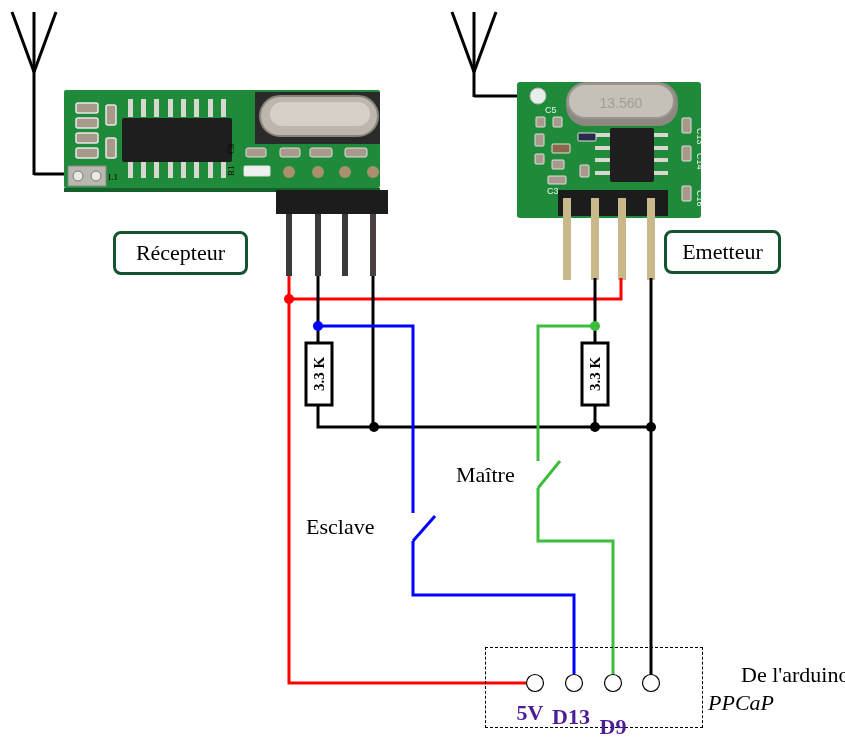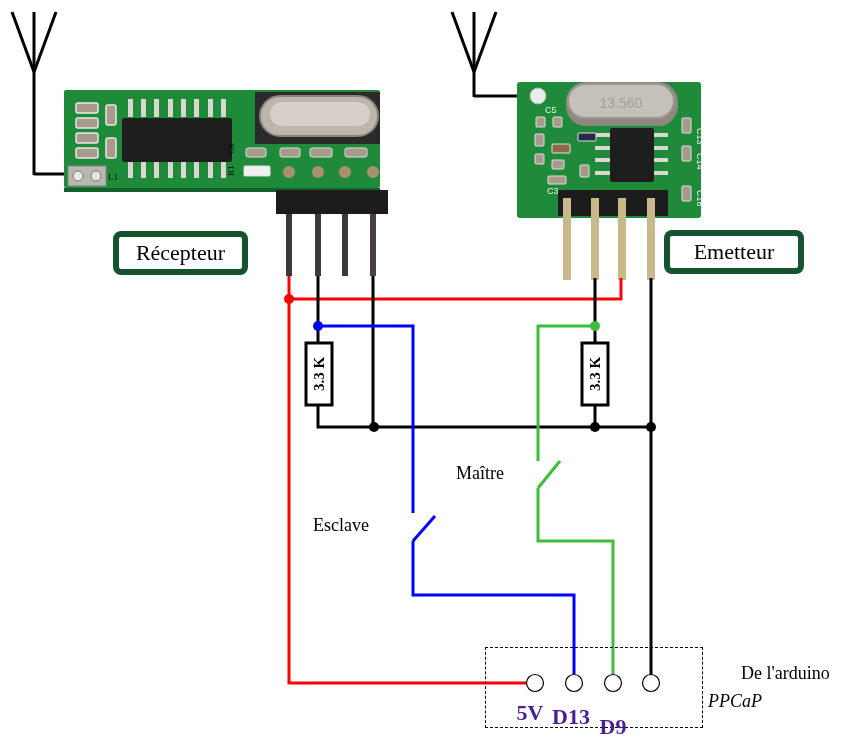--- a/index.html
+++ b/index.html
@@ -1,20 +1,20 @@
 <!DOCTYPE html>
 <html><head>
 <meta charset="utf-8">
 <style>
   html, body { margin: 0; padding: 0; background: #ffffff; }
   body { width: 845px; height: 737px; position: relative; overflow: hidden; font-family: "Liberation Serif", serif; }
   svg { position: absolute; left: 0; top: 0; }
   .lbl { font-family: "Liberation Serif", serif; fill: #000; }
-  .label-box { position: absolute; border: 6px solid #14532d; border-radius: 8px; background: #fff; font-family: "Liberation Serif", serif; font-size: 22px; color: #000; display: flex; align-items: center; justify-content: center; box-sizing: border-box; }
-  .free-text { position: absolute; font-family: "Liberation Serif", serif; font-size: 18px; color: #000; line-height: 1; white-space: nowrap; }
+  .label-box { position: absolute; border: 3px solid #14532d; border-radius: 8px; background: #fff; font-family: "Liberation Serif", serif; font-size: 22px; color: #000; display: flex; align-items: center; justify-content: center; box-sizing: border-box; }
+  .free-text { position: absolute; font-family: "Liberation Serif", serif; font-size: 22px; color: #000; line-height: 1; white-space: nowrap; }
   .arduino-box { position: absolute; border: 1px dashed #000; box-sizing: border-box; }
   .pin-label { position: absolute; font-family: "Liberation Serif", serif; font-size: 22px; color: #4c1d95; line-height: 1; transform: translateX(-50%); white-space: nowrap; font-weight: bold; }
 </style>
 </head>
 <body>
 
 <svg width="845" height="737" viewBox="0 0 845 737" xmlns="http://www.w3.org/2000/svg">
 
   <g stroke="#000" stroke-width="3" fill="none">
     <line x1="12" y1="12" x2="34" y2="72"></line>
@@ -199,25 +199,25 @@
 
   <circle cx="535" cy="683" r="8.5" fill="#fff" stroke="#000" stroke-width="1.2"></circle>
   <circle cx="574" cy="683" r="8.5" fill="#fff" stroke="#000" stroke-width="1.2"></circle>
   <circle cx="613" cy="683" r="8.5" fill="#fff" stroke="#000" stroke-width="1.2"></circle>
   <circle cx="651" cy="683" r="8.5" fill="#fff" stroke="#000" stroke-width="1.2"></circle>
 </svg>
 
 <div class="label-box" style="left:113px;top:231px;width:135px;height:44px;">
   <span>Récepteur</span>
 </div>
-<div class="label-box" style="left:664px;top:230px;width:140px;height:44px;">
+<div class="label-box" style="left:664px;top:230px;width:117px;height:44px;">
   <span>Emetteur</span>
 </div>
 
-<div class="free-text" style="left:313px;top:516px;">Esclave</div>
+<div class="free-text" style="left:306px;top:516px;">Esclave</div>
 <div class="free-text" style="left:456px;top:464px;">Maître</div>
 
 <div class="arduino-box" style="left:485px;top:647px;width:218px;height:81px;"></div>
 <div class="pin-label" style="left:530px;top:702px;">5V</div>
 <div class="pin-label" style="left:571px;top:706px;">D13</div>
 <div class="pin-label" style="left:613px;top:716px;">D9</div>
 <div class="pin-label" style="left:654px;top:738px;">0V</div>
 
 <div class="free-text" style="left:741px;top:664px;">De l'arduino</div>
 <div class="free-text" style="left:708px;top:692px;font-style:italic;">PPCaP</div>

